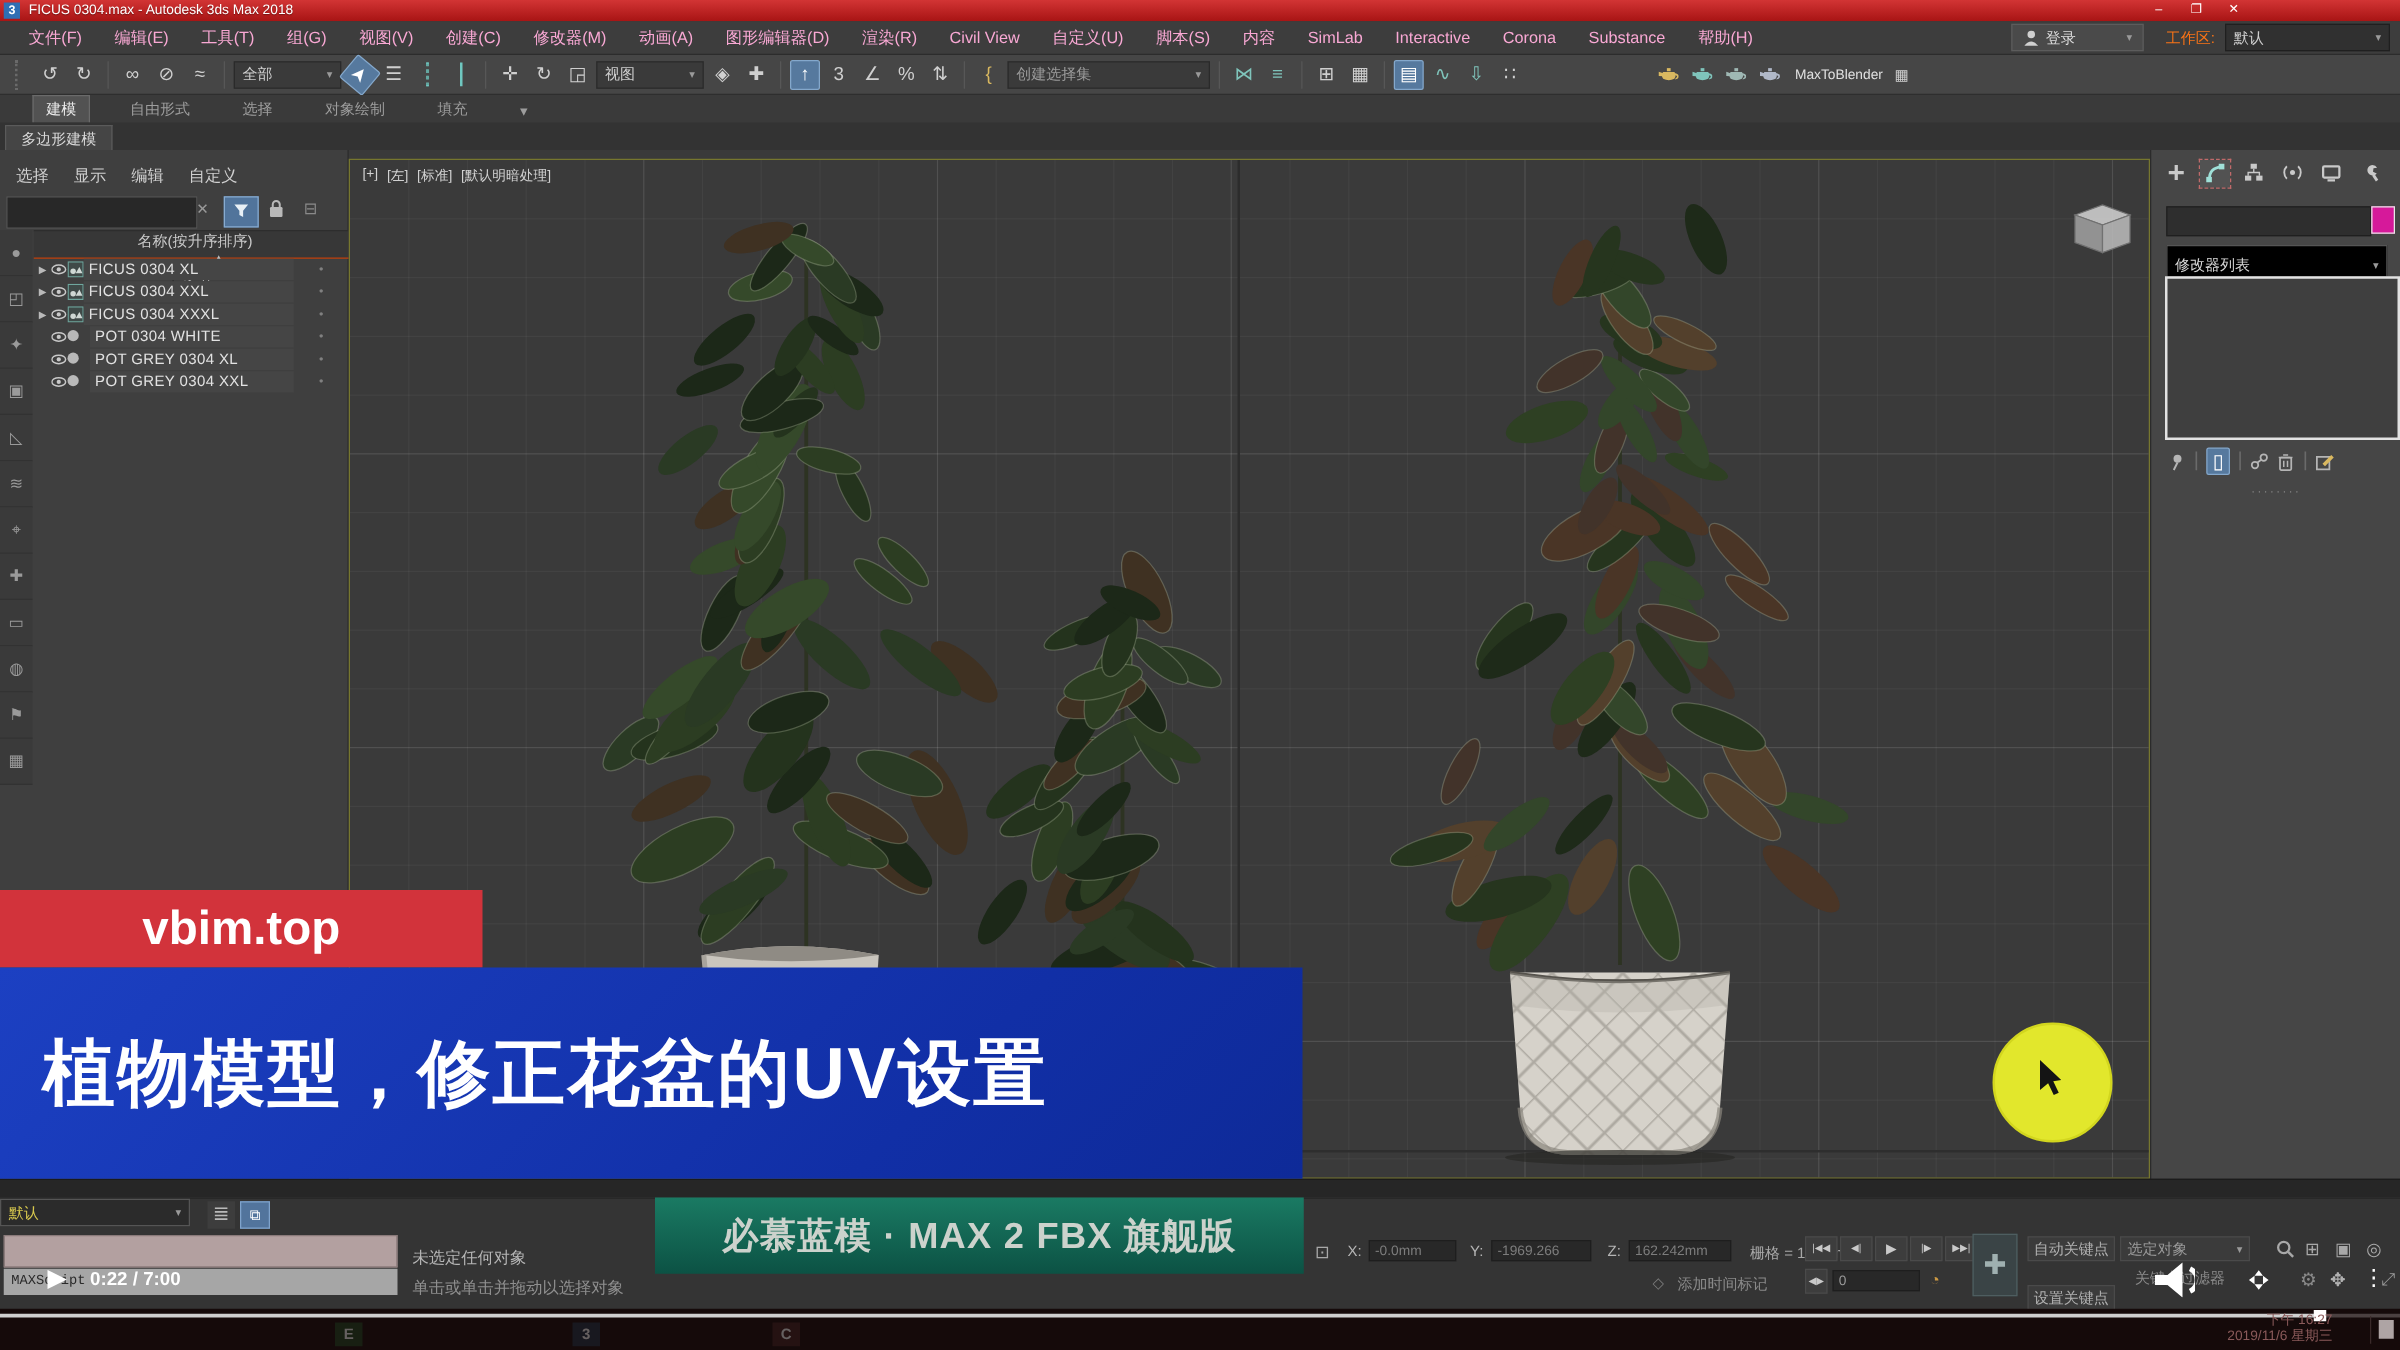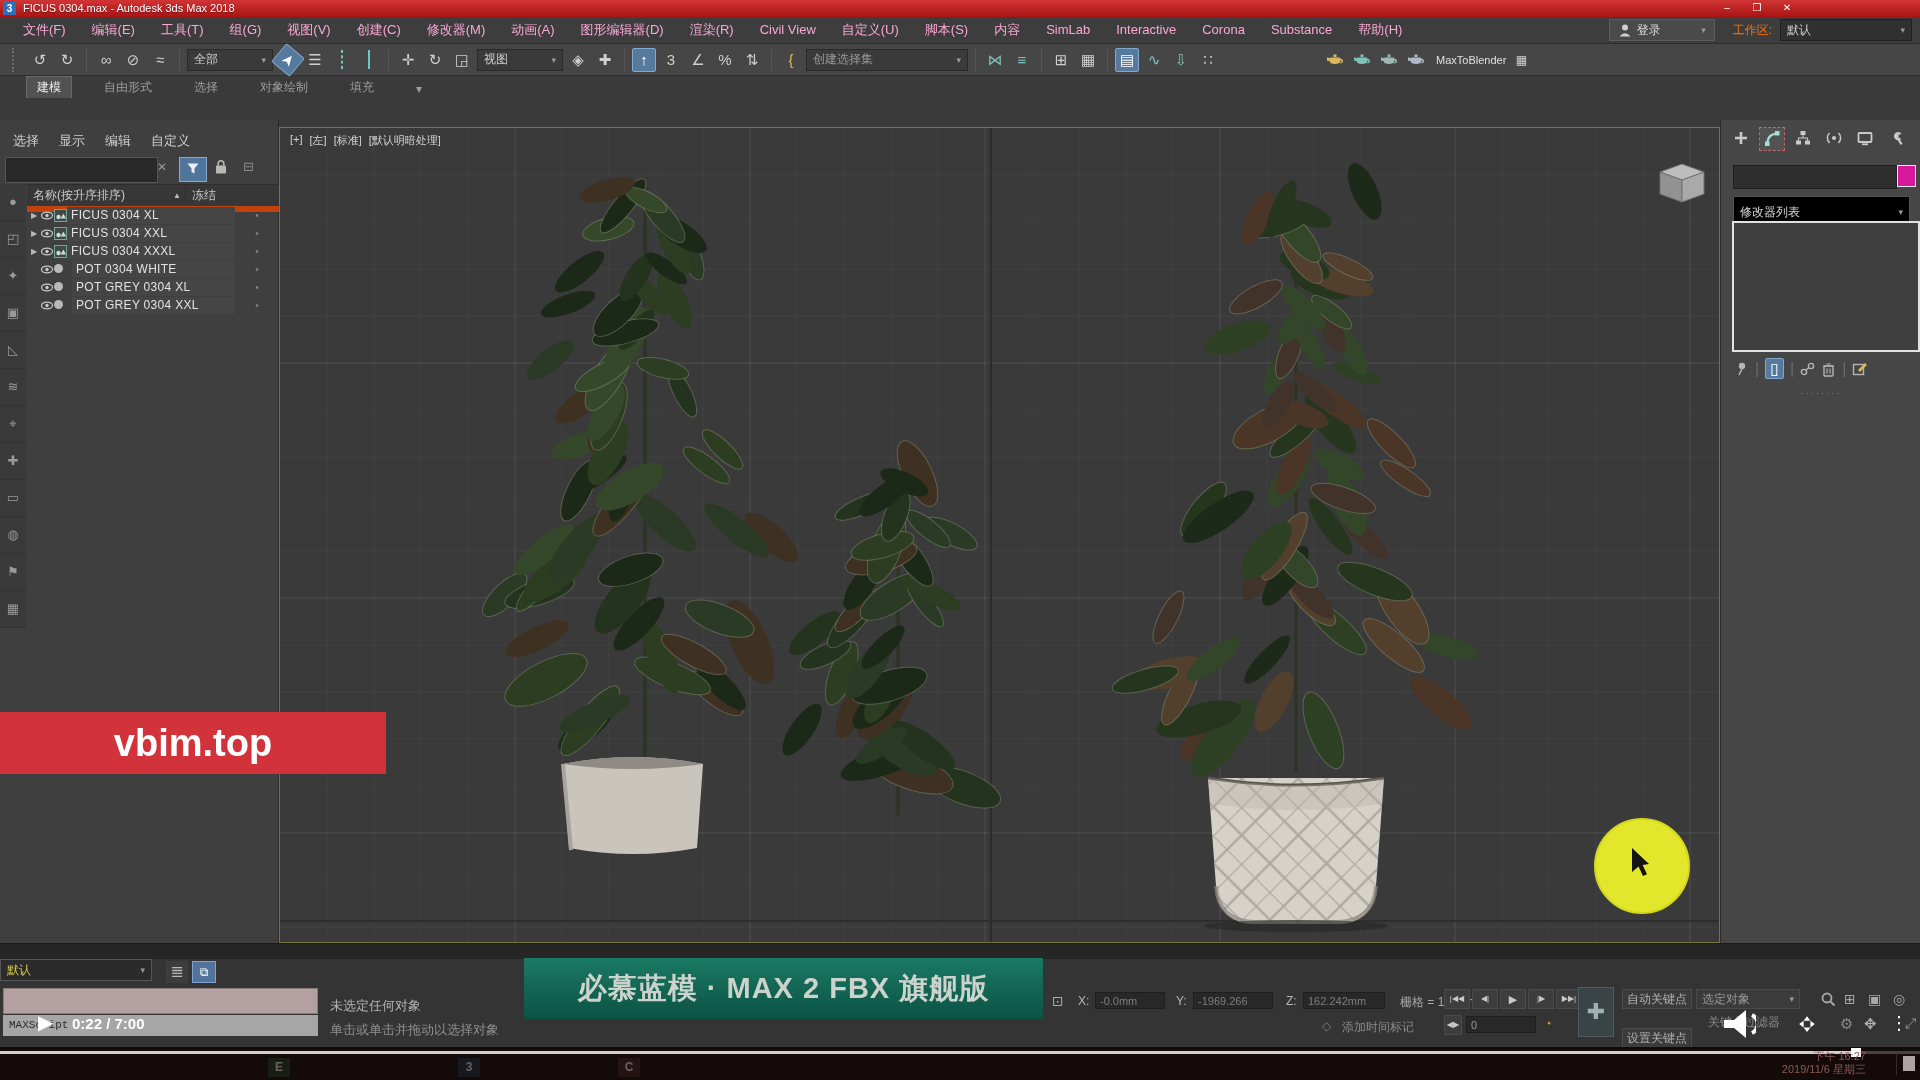--- a/index.html
+++ b/index.html
@@ -60,22 +60,22 @@
   #leftpanel{left:0;top:120px;width:279px;height:838px;background:#3f3f3f;
              border-right:1px solid #2b2b2b;box-sizing:border-box;}
   #expmenus{left:13px;top:12px;display:flex;gap:20px;font-size:13px;color:#cfcfcf;}
   #expsearch{left:5px;top:37px;width:147px;height:22px;background:#282828;border:1px solid #555;}
   #expclear{left:157px;top:40px;color:#9a9a9a;font-size:12px;}
   #expfilter{left:179px;top:37px;width:26px;height:23px;background:#51749b;border:1px solid #87abd0;
              text-align:center;}
   #explock{left:214px;top:39px;color:#b9b9b9;}
   #expgear{left:243px;top:39px;color:#8a8a8a;font-size:13px;}
   #expheader{left:27px;top:64px;width:252px;height:21px;background:#373737;
-             border-top:1px solid #2d2d2d;border-bottom:6px solid #c2410c;display:flex;
-             align-items:center;font-size:12px;color:#c9c9c9;}
+             border-top:1px solid #2d2d2d;border-bottom:1px solid #c2410c;display:flex;
+             align-items:center;font-size:12px;color:#c9c9c9;flex-direction:column;}
   #expheader .sortarr{font-size:8px;color:#bdbdbd;margin:0 4px 0 48px;}
   #expheader .frozcol{border-left:1px solid #2d2d2d;padding-left:6px;}
   .exprow{position:absolute;left:27px;width:252px;height:18px;display:flex;align-items:center;
           font-size:12px;color:#e2e2e2;}
   .exprow .expd{width:14px;text-align:center;color:#b9b9b9;font-size:8px;}
   .exprow .eyeic{width:16px;color:#c8c8c8;}
   .exprow .typeic{width:18px;}
   .exprow .nm{flex:1;background:#454545;line-height:17px;padding-left:4px;letter-spacing:.3px;}
   .exprow .fz{width:44px;text-align:center;color:#808080;font-size:10px;}
   #expstrip{left:0;top:64px;width:27px;}
@@ -361,20 +361,23 @@
     <span class="tbi small">▦</span>
   </div>
 
   <div id="ribbonrow" class="abs">
     <span class="rtab active">建模</span>
     <span class="rtab">自由形式</span>
     <span class="rtab">选择</span>
     <span class="rtab">对象绘制</span>
     <span class="rtab">填充</span>
     <span class="rtab">▾</span>
+  </div>
+  <div id="subtabrow" class="abs">
+    <span id="subtab" class="abs">多边形建模</span>
   </div>
 
   <div id="leftpanel" class="abs">
     <div id="expmenus" class="abs">
       <span>选择</span>
       <span>显示</span>
       <span>编辑</span>
       <span>自定义</span>
     </div>
     <input id="expsearch" class="abs" style="">
@@ -833,20 +836,23 @@
       <div>下午 16:27</div>
       <div>2019/11/6 星期三</div>
     </div>
     <div id="traydivider" class="abs"></div>
     <div id="showdesk" class="abs"></div>
   </div>
 
   <div id="redbanner" class="abs">
     <span>vbim.top</span>
   </div>
+  <div id="bluebanner" class="abs">
+    <span>植物模型，修正花盆的UV设置</span>
+  </div>
   <div id="tealbanner" class="abs">
     <span>必慕蓝模 · MAX 2 FBX 旗舰版</span>
   </div>
   <div id="ycircle" class="abs"></div>
   <svg id="ycursor" class="abs" width="20" height="30">
       <use href="#i-cursor"></use>
     </svg>
   <span id="vplay" class="abs">▶</span>
   <span id="vtime" class="abs">0:22 / 7:00</span>
   <svg id="vspeaker" class="abs" width="36" height="36" viewBox="0 0 18 18">

